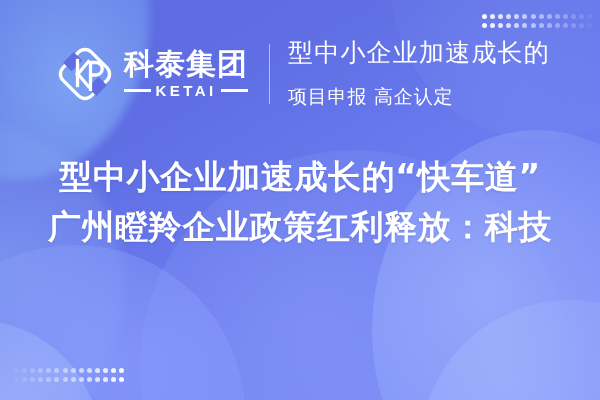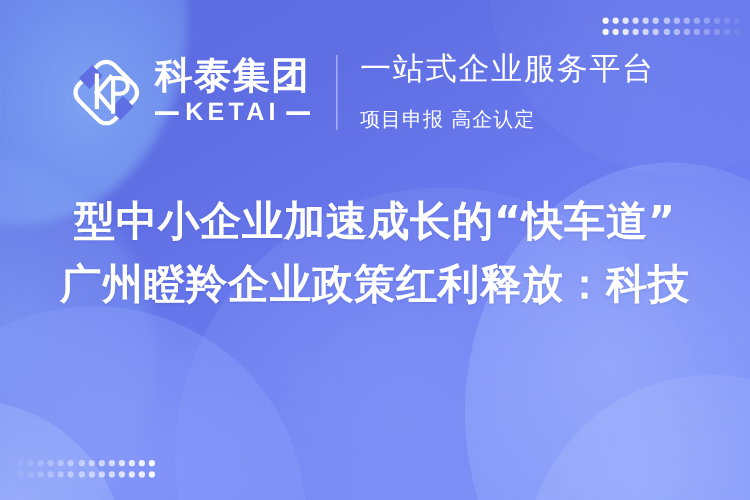--- a/index.html
+++ b/index.html
@@ -157,21 +157,21 @@
     margin-top: 3px;
   }
   .brand-rule {
     height: 3px;
     background: #ffffff;
     flex: 1 1 auto;
     min-width: 12px;
   }
   .brand-en {
     font-family: "Liberation Sans", sans-serif;
-    font-size: 20px;
+    font-size: 15px;
     font-weight: bold;
     color: #ffffff;
     letter-spacing: 3.4px;
     padding: 0 5px;
     white-space: nowrap;
   }
 
   .header-divider {
     width: 1px;
     height: 60px;
@@ -190,21 +190,21 @@
     font-family: "DejaVu Sans", "Liberation Sans", sans-serif;
     font-size: 25px;
     font-weight: normal;
     color: #ffffff;
     letter-spacing: 1.2px;
     line-height: 1.14;
     white-space: nowrap;
   }
   .tagline-sub {
     font-family: "DejaVu Serif", "Liberation Serif", serif;
-    font-size: 16px;
+    font-size: 19px;
     color: #ffffff;
     letter-spacing: 0.8px;
     line-height: 1.3;
     margin-top: 17px;
     white-space: nowrap;
   }
 
   
   .title-block {
     position: absolute;
@@ -335,21 +335,21 @@
           <span class="brand-rule"></span>
           <span class="brand-en">KETAI</span>
           <span class="brand-rule"></span>
         </div>
       </div>
     </div>
 
     <div class="header-divider"></div>
 
     <div class="tagline">
-      <div class="tagline-main">一站式企业服务平台</div>
+      <div class="tagline-main">型中小企业加速成长的</div>
       <div class="tagline-sub">项目申报 高企认定</div>
     </div>
 
   </div>
 
   <div class="title-block">
     <div class="title-line">型中小企业加速成长的“快车道”</div>
     <div class="title-line">广州瞪羚企业政策红利释放：科技</div>
   </div>
 

